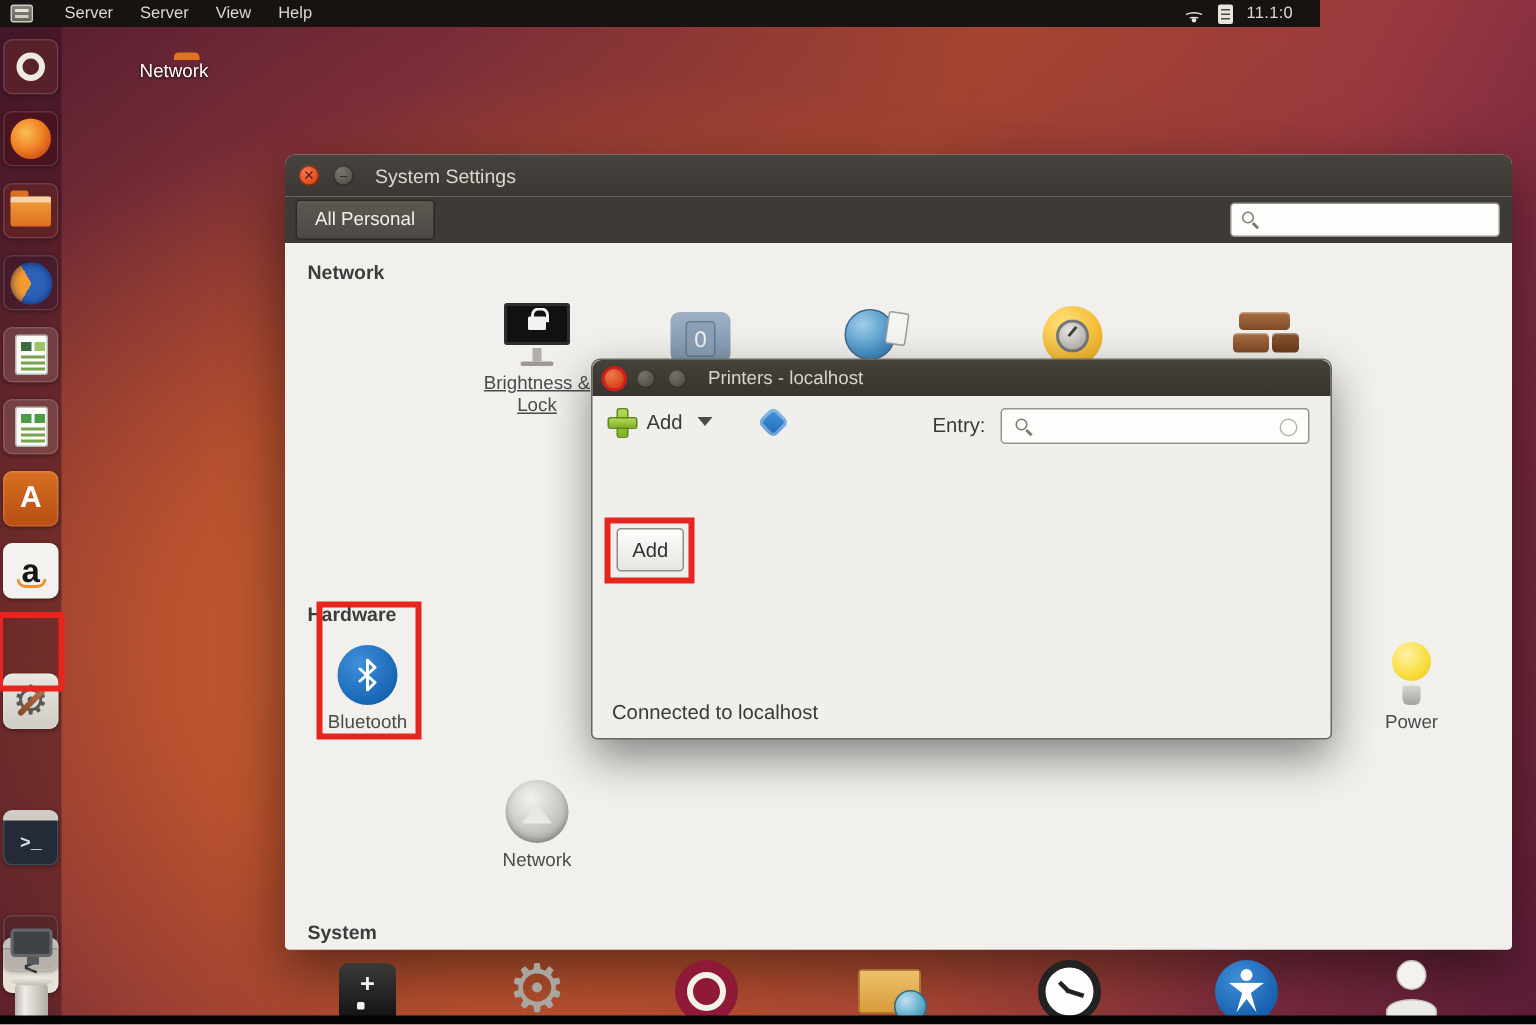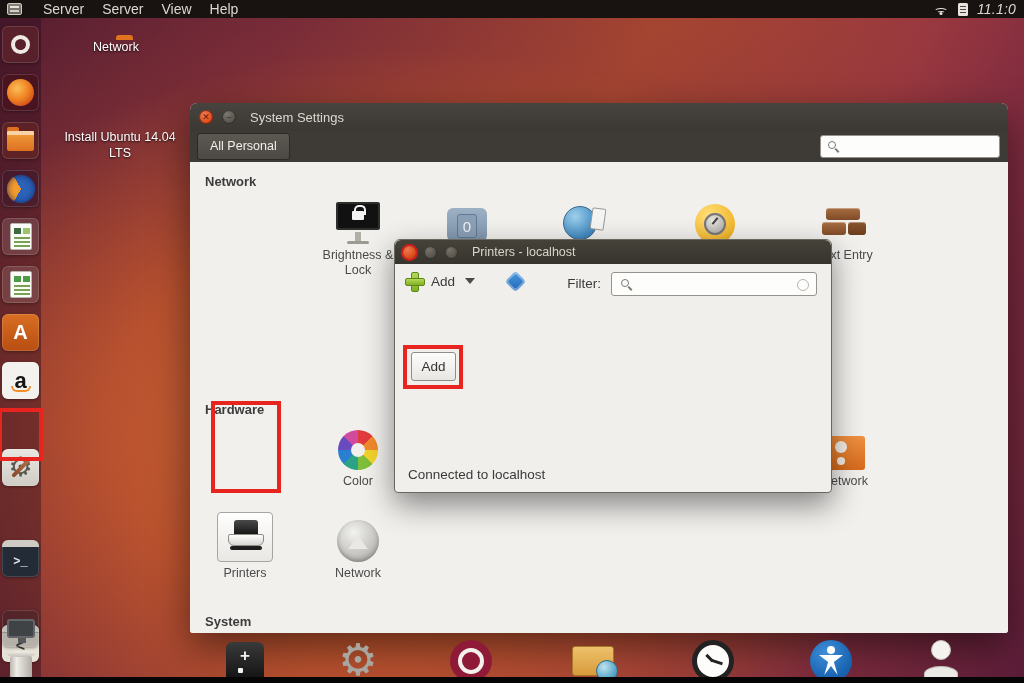--- a/index.html
+++ b/index.html
@@ -4,27 +4,27 @@
 <style>
   * { margin:0; padding:0; box-sizing:border-box; }
   html,body { width:1024px; height:683px; overflow:hidden; }
   body { font-family:"Liberation Sans", sans-serif; position:relative; }
   .screen { position:absolute; inset:0; width:1024px; height:683px; overflow:hidden;
     background:
       radial-gradient(ellipse 760px 520px at 40% 62%, rgba(214,112,56,.95) 0%, rgba(196,88,45,.85) 40%, rgba(150,60,55,.35) 72%, rgba(90,25,55,0) 100%),
       linear-gradient(118deg, #4d1a2f 0%, #6e2638 22%, #a8472f 48%, #99383f 68%, #6d2240 86%, #571a39 100%);
   }
   
-  .menubar { position:absolute; top:0; left:0; width:1024px; height:18px; background:#181310;
-    display:flex; align-items:center; z-index:100; color:#ddd8d0; font-size:14px; }
+  .menubar { position:absolute; top:0; left:0; width:880px; height:18px; background:#181310;
+    display:flex; align-items:center; z-index:100; color:#ddd8d0; font-size:11px; }
   .appicon { width:15px; height:12px; margin:0 12px 0 7px; border:1px solid #cfcac2; border-radius:2px;
     background:linear-gradient(#8a837c,#6b655f); position:relative; }
   .appicon::after { content:""; position:absolute; left:2px; top:2px; right:2px; height:2px; background:#e8e4dc; box-shadow:0 4px 0 #d2cec6; }
   .menu { padding:0 9px; line-height:18px; }
-  .mb-right { margin-left:auto; display:flex; align-items:center; gap:9px; padding-right:8px;font-style:italic; }
+  .mb-right { margin-left:auto; display:flex; align-items:center; gap:9px; padding-right:18px; }
   .wifi { position:relative; width:15px; height:11px; }
   .wifi i { position:absolute; left:50%; bottom:0; transform:translateX(-50%); border:1.6px solid #e8e4dc; border-bottom:none; border-left-color:transparent; border-right-color:transparent; border-radius:50% 50% 0 0; }
   .wifi i.a1 { width:14px; height:7px; }
   .wifi i.a2 { width:8px; height:4px; }
   .wifi i.a3 { width:3px; height:3px; background:#e8e4dc; border:none; border-radius:50%; }
   .docind { width:10px; height:13px; background:#e9e5dd; border-radius:1.5px; position:relative; }
   .docind::after { content:""; position:absolute; left:2px; right:2px; top:3px; height:1.5px; background:#4a4540; box-shadow:0 3px 0 #4a4540, 0 6px 0 #4a4540; }
   .clock { letter-spacing:.2px; white-space:nowrap; }
   
   .launcher { position:absolute; left:0; top:18px; width:41px; height:665px; z-index:40;
@@ -150,21 +150,21 @@
   .ic-time::before { content:""; position:absolute; left:14px; top:14px; width:12px; height:3px; background:#222; transform-origin:1px 1.5px; transform:rotate(18deg); }
   .ic-time::after { content:""; position:absolute; left:14px; top:14px; width:9px; height:3px; background:#222; transform-origin:1px 1.5px; transform:rotate(225deg); }
   .ic-ua { position:relative; width:42px; height:42px; border-radius:50%; background:radial-gradient(circle at 38% 30%, #3e8ed8, #1660ae 72%); }
   .ic-ua .hd { position:absolute; left:17px; top:6px; width:8px; height:8px; border-radius:50%; background:#fff; }
   .ic-ua .bd { position:absolute; left:9px; top:15px; width:24px; height:20px; background:#fff;
     clip-path:polygon(0 0, 100% 0, 62% 35%, 78% 100%, 50% 55%, 22% 100%, 38% 35%); }
   .ic-user { position:relative; width:42px; height:42px; }
   .ic-user .hd { position:absolute; left:11px; top:0; width:20px; height:20px; border-radius:50%; background:#f3f2ef; border:1.5px solid #c4c1bb; }
   .ic-user .sh { position:absolute; left:4px; bottom:0; width:34px; height:16px; border-radius:50% 50% 6px 6px; background:#eceae6; border:1.5px solid #c4c1bb; }
   
-  .dlg { position:absolute; left:394px; top:239px; width:438px; height:254px; z-index:50;
+  .dlg { position:absolute; left:394px; top:239px; width:494px; height:254px; z-index:50;
     background:#f1efec; border-radius:6px 6px 4px 4px; box-shadow:0 12px 30px rgba(0,0,0,.45); border:1px solid #6a675f; }
   .dlg-tb { position:absolute; top:0; left:0; right:0; height:24px; background:linear-gradient(#454239,#37342e); border-radius:6px 6px 0 0;
     display:flex; align-items:center; color:#d9d5cc; font-size:12.5px; }
   .dbtn { width:13px; height:13px; border-radius:50%; margin-left:8px; background:radial-gradient(circle at 35% 30%, #777268, #534f48 70%); box-shadow:inset 0 0 0 1px rgba(0,0,0,.4); }
   .dbtn.close { background:radial-gradient(circle at 35% 30%, #ef7a50, #d84715 70%); box-shadow:0 0 0 2px #d31c1c; }
   .dlg-title { margin-left:14px; }
   .dtb { position:absolute; top:24px; left:0; right:0; height:42px; }
   .addtool { position:absolute; left:10px; top:8px; display:flex; align-items:center; }
   .plus { position:relative; width:18px; height:18px; margin-right:8px; }
   .plus::before { content:""; position:absolute; left:6px; top:0; width:6px; height:18px; background:linear-gradient(#b5d95a,#7fb021); border:1px solid #5d8a14; border-radius:2px; }
@@ -256,23 +256,20 @@
         <span class="trashic"></span>
       </div>
   </div>
 
   <div class="hl" style="left:-2px; top:408px; width:45px; height:53px;"></div>
 
   <div class="dicon" style="left:76px; top:40px; width:80px;">
     <span class="folderbig"></span>
     <div>Network</div>
   </div>
-  <div class="dicon" style="left:55px; top:129px; width:130px; line-height:16px;">
-    <div>Install Ubuntu 14.04 LTS</div>
-  </div>
 
   <div class="win">
     <div class="win-tb">
       <span class="wbtn close-d">✕</span>
       <span class="wbtn">–</span>
       <span class="win-title">System Settings</span>
     </div>
     <div class="win-toolbar">
       <span class="allset">All Personal</span>
       <span class="searchbox">
@@ -283,21 +280,21 @@
 
       <div class="sheading" style="left:15px; top:12px;">Network</div>
       <div class="sitem" style="left:118px; top:32px;">
         <div class="ic">
             <span class="ic-blk">
               <span class="scr"></span>
               <span class="lock"></span>
               <span class="stand"></span>
             </span>
           </div>
-        <div class="lb" style="width:90px; margin-left:5px;">Brightness &amp; Lock</div>
+        <div class="lb" style="width:90px; margin-left:5px;text-decoration:underline;">Brightness &amp; Lock</div>
       </div>
       <div class="sitem" style="left:227px; top:32px;">
         <div class="ic">
             <span class="ic-key">
               <b>0</b>
             </span>
           </div>
       </div>
       <div class="sitem" style="left:344px; top:32px;">
         <div class="ic">
@@ -317,41 +314,44 @@
             <span class="ic-bricks">
               <i class="b1"></i>
               <i class="b2"></i>
               <i class="b3"></i>
             </span>
           </div>
         <div class="lb">Text Entry</div>
       </div>
 
       <div class="sheading" style="left:15px; top:240px;">Hardware</div>
-      <div class="sitem" style="left:118px; top:258px;">
-        <div class="ic">
-            <span class="ic-color"></span>
-          </div>
-        <div class="lb">Color</div>
+      <div class="sitem" style="left:5px; top:258px;">
+        <div class="ic">
+            <span class="ic-bt">
+          <svg width="14" height="22" viewBox="0 0 14 22">
+                <path d="M7 1 L7 21 M7 1 L12 6 L2 15 M7 21 L12 16 L2 7" stroke="#fff" stroke-width="2" fill="none" stroke-linejoin="round" stroke-linecap="round"></path>
+              </svg>
+        </span>
+          </div>
+        <div class="lb">Bluetooth</div>
       </div>
       <div class="sitem" style="left:605px; top:258px;">
         <div class="ic">
             <span class="ic-netor"></span>
           </div>
         <div class="lb">Network</div>
       </div>
-      <div class="sitem" style="left:5px; top:350px;">
-        <div class="ic">
-            <span class="ic-printer">
-              <span class="top"></span>
-              <span class="out"></span>
-              <span class="band"></span>
-            </span>
-          </div>
-        <div class="lb">Printers</div>
+      <div class="sitem" style="left:701px; top:258px;">
+        <div class="ic">
+            <span class="ic-power">
+              <span class="bulb"></span>
+              <span class="base"></span>
+            </span>
+          </div>
+        <div class="lb">Power</div>
       </div>
       <div class="sitem" style="left:118px; top:350px;">
         <div class="ic">
             <span class="ic-netsp"></span>
           </div>
         <div class="lb">Network</div>
       </div>
 
       <div class="sheading" style="left:15px; top:452px;">System</div>
       <div class="sitem" style="left:5px; top:470px;">
@@ -417,21 +417,21 @@
       <span class="dbtn"></span>
       <span class="dlg-title">Printers - localhost</span>
     </div>
     <div class="dtb">
       <span class="addtool">
         <span class="plus"></span>
         <span class="addlbl">Add</span>
         <span class="caret"></span>
       </span>
       <span class="bluref"></span>
-      <span class="filterlbl">Filter:</span>
+      <span class="filterlbl">Entry:</span>
       <span class="fentry">
         <span class="mag"></span>
         <span class="fclear"></span>
       </span>
     </div>
     <button class="dlg-add">Add</button>
 
     <div class="hl" style="left:8px; top:105px; width:60px; height:44px;"></div>
     <div class="dlg-status">Connected to localhost</div>
   </div>

